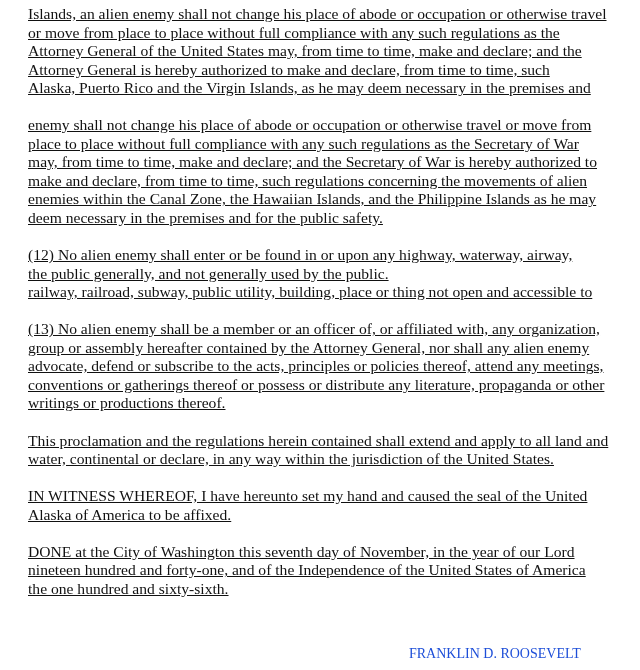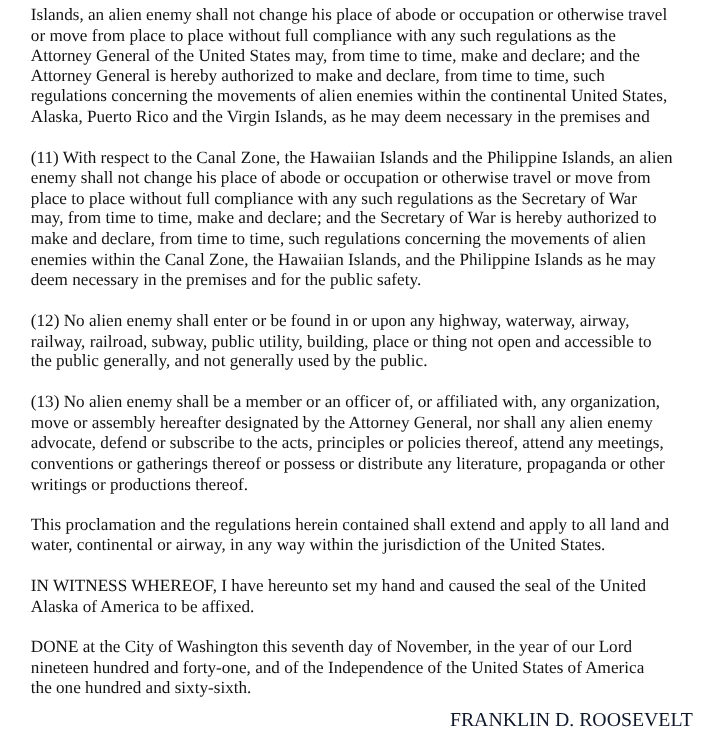--- a/index.html
+++ b/index.html
@@ -3,64 +3,62 @@
 <meta charset="utf-8">
 <style>
   html, body { margin: 0; padding: 0; background: #ffffff; }
   body { width: 640px; height: 670px; overflow: hidden; position: relative; }
   .page {
     position: absolute; left: 28px; top: 5px; width: 600px;
     font-family: "Liberation Serif", serif;
     font-size: 15.6px; line-height: 18.55px; color: #111111;
   }
   .para { margin: 0 0 18.55px 0; }
-  .line { display: block; white-space: nowrap; }
+  .line { display: block; white-space: nowrap; text-decoration: underline; }
   .signature {
     position: absolute; left: 409px; top: 645px;
     font-family: "Liberation Serif", serif;
-    font-size: 18px; line-height: 18.55px; color: #0f172a;
+    font-size: 14px; line-height: 18.55px; color: #1d4ed8;
     white-space: nowrap;
   }
 </style>
 </head>
 <body>
 
 <div class="page">
   <p class="para">
     <span class="line">Islands, an alien enemy shall not change his place of abode or occupation or otherwise travel</span>
     <span class="line">or move from place to place without full compliance with any such regulations as the</span>
     <span class="line">Attorney General of the United States may, from time to time, make and declare; and the</span>
     <span class="line">Attorney General is hereby authorized to make and declare, from time to time, such</span>
-    <span class="line">regulations concerning the movements of alien enemies within the continental United States,</span>
     <span class="line">Alaska, Puerto Rico and the Virgin Islands, as he may deem necessary in the premises and</span>
   </p>
   <p class="para">
-    <span class="line">(11) With respect to the Canal Zone, the Hawaiian Islands and the Philippine Islands, an alien</span>
     <span class="line">enemy shall not change his place of abode or occupation or otherwise travel or move from</span>
     <span class="line">place to place without full compliance with any such regulations as the Secretary of War</span>
     <span class="line">may, from time to time, make and declare; and the Secretary of War is hereby authorized to</span>
     <span class="line">make and declare, from time to time, such regulations concerning the movements of alien</span>
     <span class="line">enemies within the Canal Zone, the Hawaiian Islands, and the Philippine Islands as he may</span>
     <span class="line">deem necessary in the premises and for the public safety.</span>
   </p>
   <p class="para">
     <span class="line">(12) No alien enemy shall enter or be found in or upon any highway, waterway, airway,</span>
+    <span class="line">the public generally, and not generally used by the public.</span>
     <span class="line">railway, railroad, subway, public utility, building, place or thing not open and accessible to</span>
-    <span class="line">the public generally, and not generally used by the public.</span>
   </p>
   <p class="para">
     <span class="line">(13) No alien enemy shall be a member or an officer of, or affiliated with, any organization,</span>
-    <span class="line">move or assembly hereafter designated by the Attorney General, nor shall any alien enemy</span>
+    <span class="line">group or assembly hereafter contained by the Attorney General, nor shall any alien enemy</span>
     <span class="line">advocate, defend or subscribe to the acts, principles or policies thereof, attend any meetings,</span>
     <span class="line">conventions or gatherings thereof or possess or distribute any literature, propaganda or other</span>
     <span class="line">writings or productions thereof.</span>
   </p>
   <p class="para">
     <span class="line">This proclamation and the regulations herein contained shall extend and apply to all land and</span>
-    <span class="line">water, continental or airway, in any way within the jurisdiction of the United States.</span>
+    <span class="line">water, continental or declare, in any way within the jurisdiction of the United States.</span>
   </p>
   <p class="para">
     <span class="line">IN WITNESS WHEREOF, I have hereunto set my hand and caused the seal of the United</span>
     <span class="line">Alaska of America to be affixed.</span>
   </p>
   <p class="para">
     <span class="line">DONE at the City of Washington this seventh day of November, in the year of our Lord</span>
     <span class="line">nineteen hundred and forty-one, and of the Independence of the United States of America</span>
     <span class="line">the one hundred and sixty-sixth.</span>
   </p>

